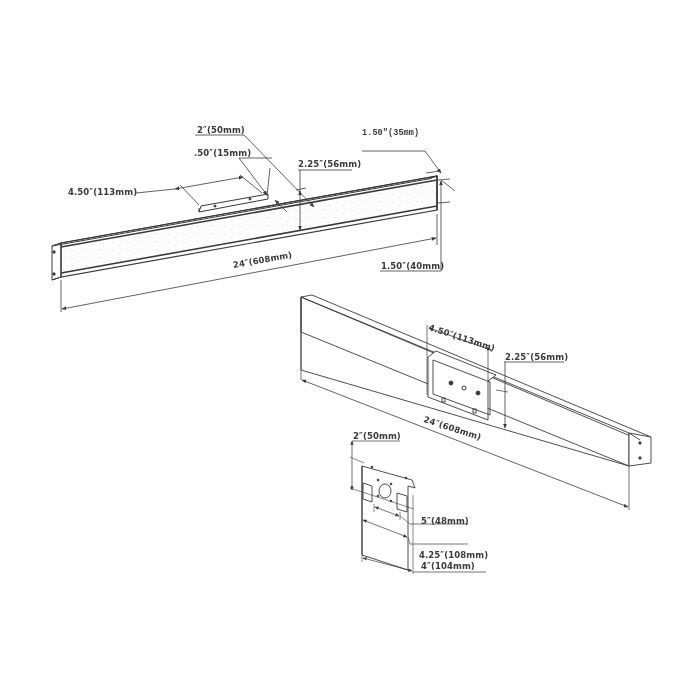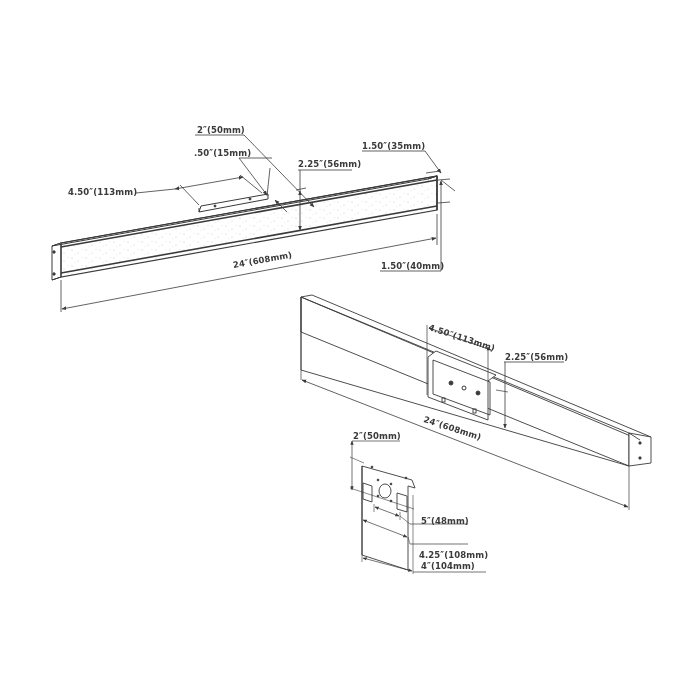--- a/index.html
+++ b/index.html
@@ -159,21 +159,21 @@
     <line x1="413" y1="495" x2="413" y2="574" stroke-width="0.6"></line>
     <line x1="363" y1="558" x2="412" y2="571" stroke-width="0.7" marker-start="url(#arr)" marker-end="url(#arr)"></line>
     <line x1="413" y1="572" x2="486" y2="572" stroke-width="0.7"></line>
   </g>
 </svg>
 
 <div class="dim-label" style="left:197px;top:125px;">2″(50mm)</div>
 <div class="dim-label" style="left:194px;top:148px;">.50″(15mm)</div>
 <div class="dim-label" style="left:68px;top:187px;">4.50″(113mm)</div>
 <div class="dim-label" style="left:298px;top:159px;">2.25″(56mm)</div>
-<div class="dim-label" style="left:362px;top:141px;">1.50″(35mm)</div>
+<div class="dim-label" style="left:362px;top:128px;font-family:Liberation Mono, monospace;">1.50″(35mm)</div>
 <div class="dim-label" style="left:381px;top:261px;text-align:right;">1.50″(40mm)</div>
 <div class="dim-label rot" style="left:233px;top:260px;transform:rotate(-10deg);">24″(608mm)</div>
 
 <div class="dim-label rot" style="left:429px;top:322px;transform:rotate(18deg);">4.50″(113mm)</div>
 <div class="dim-label" style="left:505px;top:352px;">2.25″(56mm)</div>
 <div class="dim-label rot" style="left:424px;top:414px;transform:rotate(18deg);">24″(608mm)</div>
 
 <div class="dim-label" style="left:353px;top:431px;">2″(50mm)</div>
 <div class="dim-label" style="left:421px;top:516px;">5″(48mm)</div>
 <div class="dim-label" style="left:421px;top:561px;">4″(104mm)</div>

